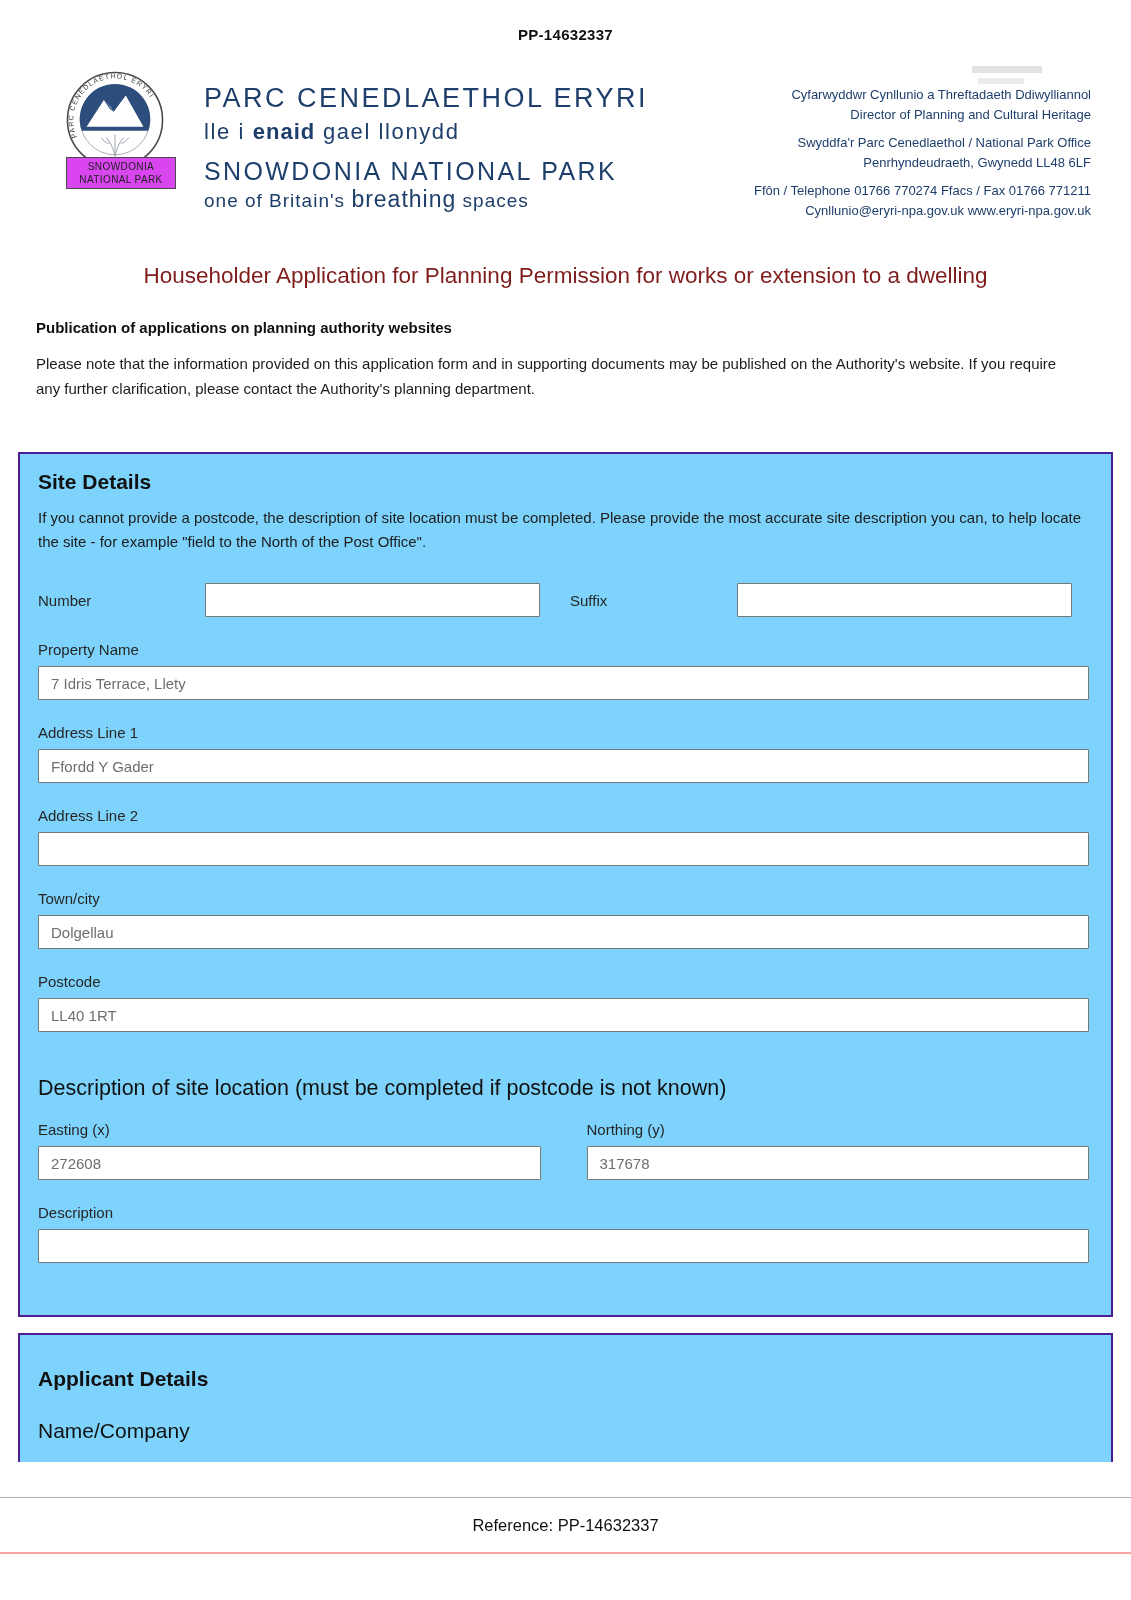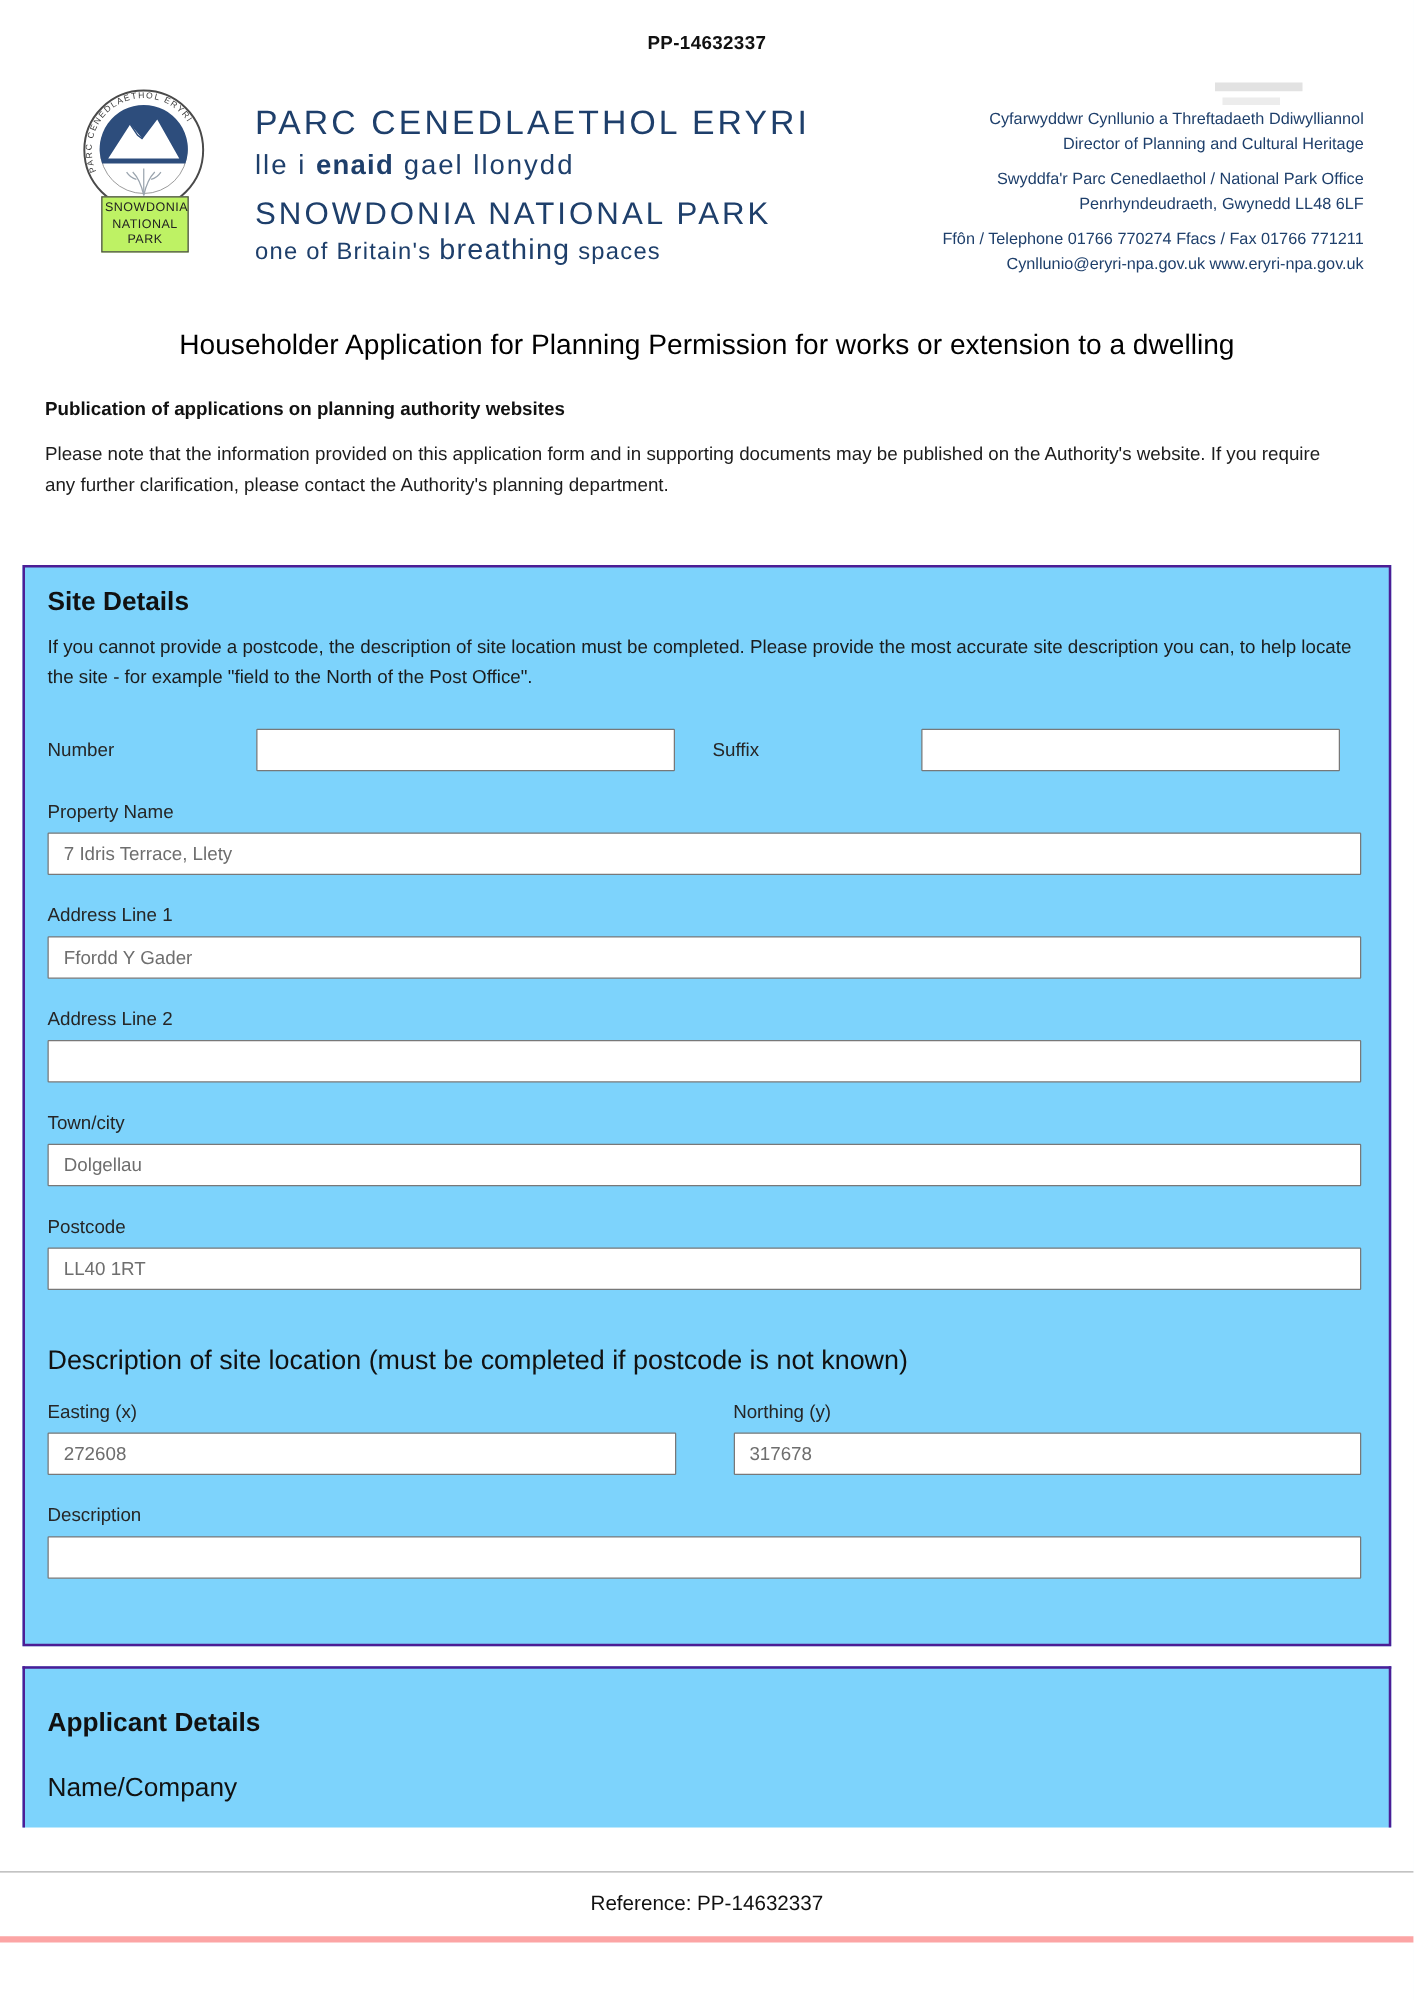--- a/index.html
+++ b/index.html
@@ -11,34 +11,34 @@
 
   
   .artifact { position:absolute; top:64px; left:958px; width:84px; height:24px; }
   .artifact .bar1 { position:absolute; top:2px; right:0; width:70px; height:7px; background:#e2e2e2; }
   .artifact .bar2 { position:absolute; top:14px; right:18px; width:46px; height:6px; background:#ececec; }
 
   
   .header { display:flex; align-items:flex-start; margin:28px 40px 0 66px; }
   .logo-col { width:100px; flex:0 0 100px; text-align:center; }
   .crest { width:98px; height:98px; display:block; }
-  .logo-box { width:70px; margin:-12px auto 0; background:#bef264; border:1.5px solid #4a4a4a; padding:3px 2px 2px; font-size:10px; line-height:1.25; letter-spacing:0.4px; color:#222; position:relative;text-align:center; }
+  .logo-box { width:110px; margin:-12px auto 0; background:#d946ef; border:1.5px solid #4a4a4a; padding:3px 2px 2px; font-size:10px; line-height:1.25; letter-spacing:0.4px; color:#222; position:relative;text-align:center; }
   .brand { margin-left:38px; padding-top:12px; color:#1e3f6b; }
   .brand-l1 { font-size:27px; letter-spacing:2.5px; font-weight:400; }
   .brand-l2 { font-size:22px; letter-spacing:1.6px; margin-top:5px; }
   .brand-l2 .em { font-weight:bold; letter-spacing:1px; }
   .brand-l3 { font-size:25px; letter-spacing:2.4px; margin-top:12px; }
   .brand-l4 { font-size:19px; letter-spacing:1px; margin-top:0; }
   .brand-l4 .em { font-size:23px; }
   .contact { margin-left:auto; text-align:right; color:#1e3f6b; font-size:13px; line-height:1.5; padding-top:14px; }
   .contact .grp { margin-bottom:9px; }
   .contact .row { white-space:nowrap; }
 
   
-  .main-title { margin-top:34px; text-align:center; font-size:22.5px; color:#000000; }
+  .main-title { margin-top:34px; text-align:center; font-size:22.5px; color:#7f1d1d; }
   .act-title { margin-top:26px; text-align:center; font-size:20.5px; color:#151515; }
 
   .pub-heading { margin:30px 36px 0; font-size:15px; font-weight:bold; color:#111; }
   .pub-body { margin:16px 36px 0; font-size:15px; line-height:1.65; color:#1c1c1c; max-width:1040px; }
 
   
   .box { margin:50px 18px 16px; border:2px solid #4c1d95; background:#7dd3fc; }
   .box-inner { padding:16px 22px 52px 18px; }
   .section-heading { font-size:21px; font-weight:bold; color:#111; }
   .intro { margin-top:12px; font-size:15px; line-height:1.65; color:#1c1c1c; }
@@ -60,21 +60,21 @@
   .coord-col { flex:1; }
   .coord-col .flabel { margin-bottom:8px; }
 
   
   .box.applicant { margin-top:10px; border-bottom:none; height:129px; }
   .box.applicant .box-inner { padding:32px 22px 0 18px; }
   .name-company { margin-top:28px; font-size:21px; font-weight:400; color:#111; }
 
   
   .footer { position:absolute; left:0; top:1497px; width:100%; height:57px;
-            border-top:1px solid #b0b0b0; border-bottom:5px solid #fca5a5;
+            border-top:1px solid #b0b0b0; border-bottom:2px solid #fca5a5;
             display:flex; align-items:center; justify-content:center;
             font-size:16.5px; color:#111; background:#fff; }
 </style>
 </head>
 <body>
 
 <div class="page">
 
   <div class="topref">PP-14632337</div>
 

